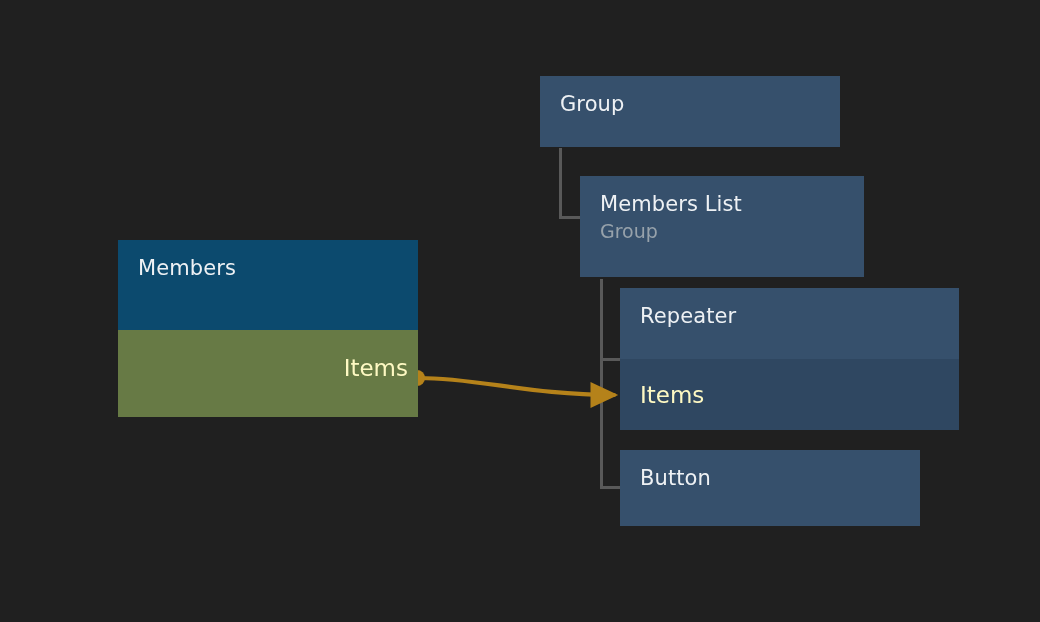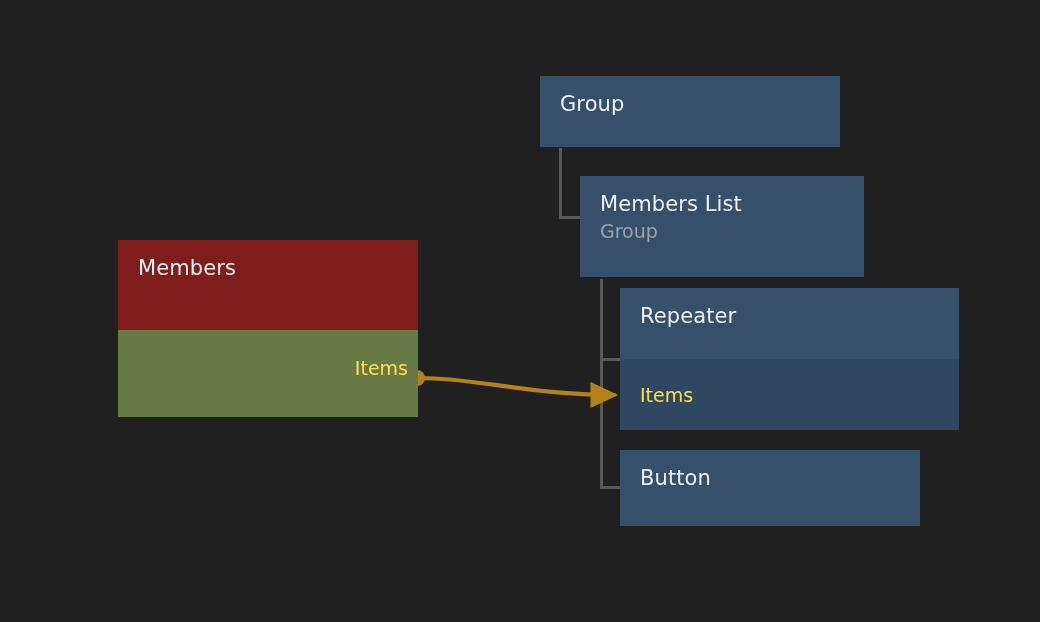--- a/index.html
+++ b/index.html
@@ -52,39 +52,39 @@
   }
   .port-row {
     position: absolute;
     left: 0;
     right: 0;
     height: 24px;
     display: flex;
     align-items: center;
   }
   .port-label {
-    font-size: 19px;
+    font-size: 23px;
     line-height: 24px;
-    color: #fde047;
+    color: #fef9c3;
     white-space: nowrap;
   }
   .port-row.out {
     justify-content: flex-end;
     padding-right: 10px;
   }
   .port-row.in {
     justify-content: flex-start;
     padding-left: 20px;
   }
 
   
   .blue .node-header { background: #36506c; }
   .blue .node-body   { background: #2f4761; }
   
-  .green .node-header { background: #7f1d1d; }
+  .green .node-header { background: #0c4a6e; }
   .green .node-body   { background: #677a45; }
 
   
   #node-group        { left: 540px; top: 76px;  width: 300px; }
   #node-group .node-header   { height: 71px; }
 
   #node-members-list { left: 580px; top: 168px; width: 284px; margin-top: 8px; }
   #node-members-list .node-header { height: 101px; }
 
   #node-repeater     { left: 620px; top: 288px; width: 339px; }

